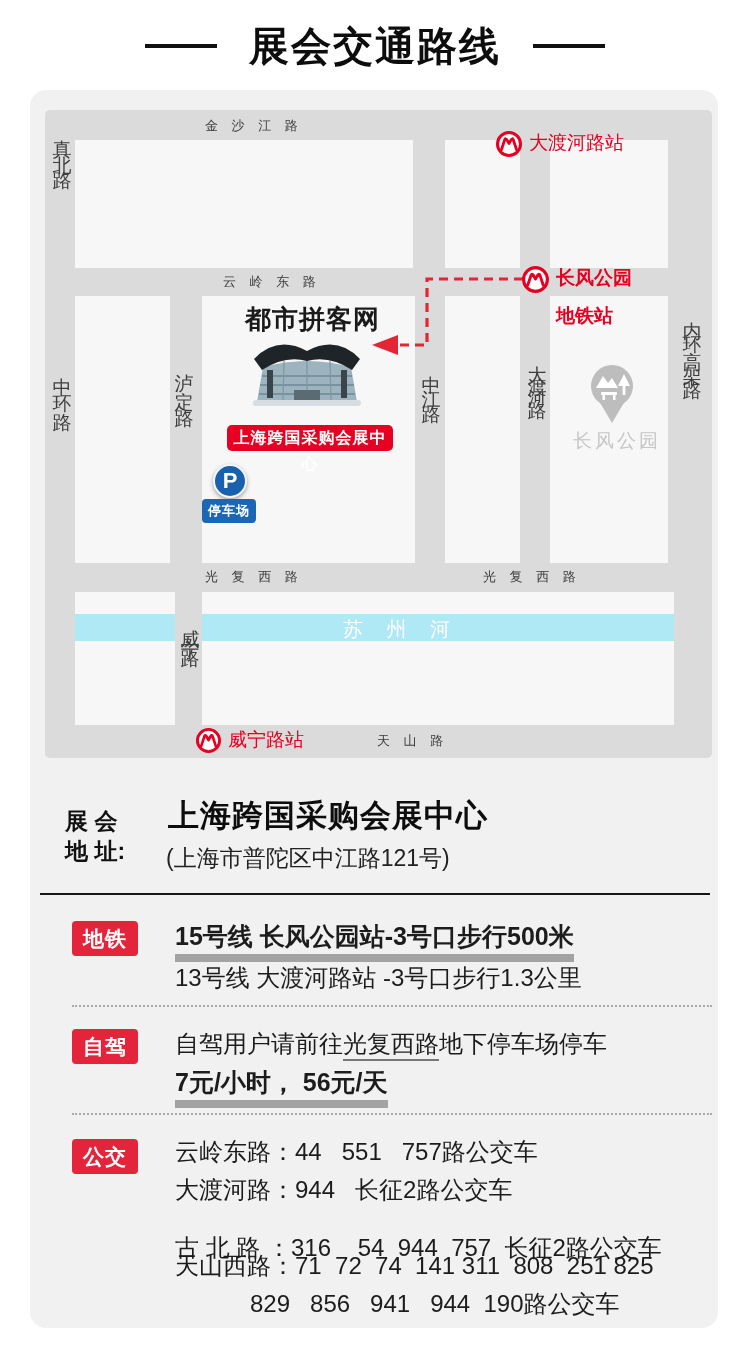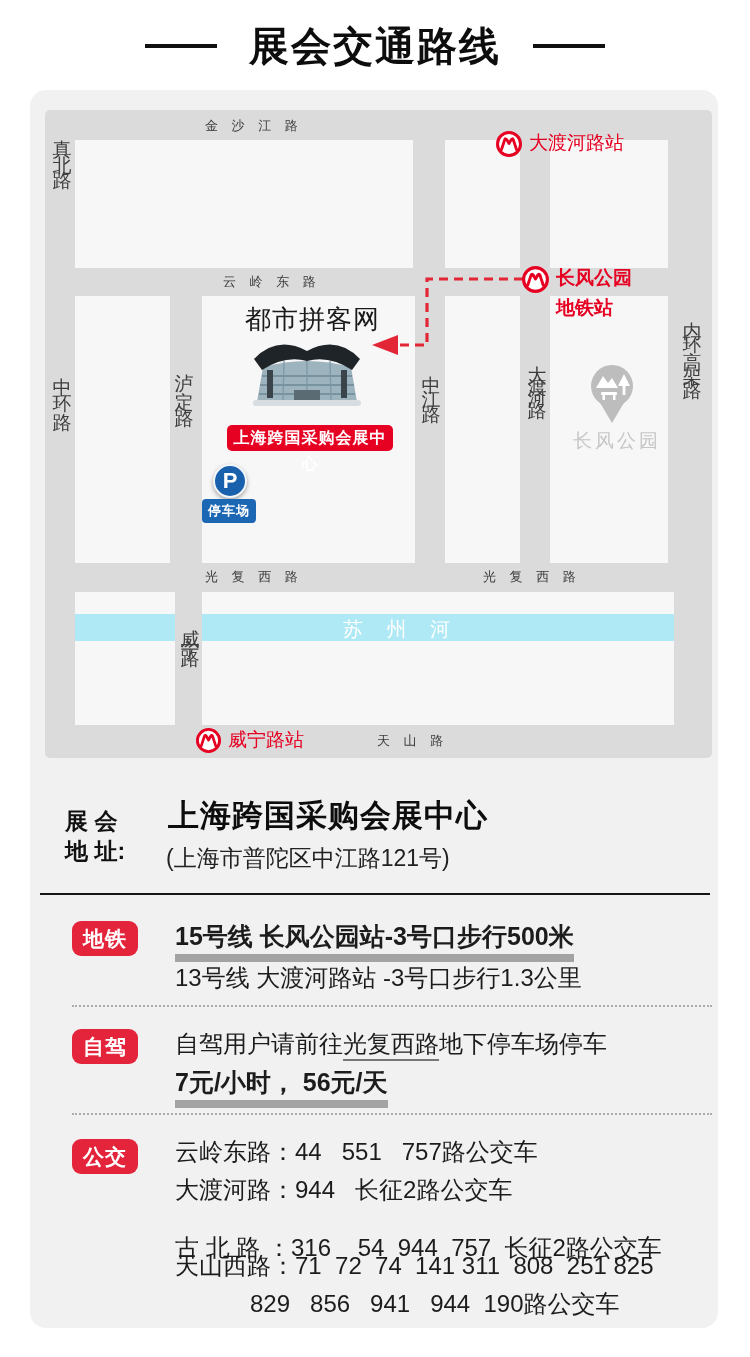--- a/index.html
+++ b/index.html
@@ -27,21 +27,21 @@
   .river-band { position:absolute; background:#b0e9f6; }
   .rlabel { position:absolute; font-size:13px; color:#3d3d3d; white-space:pre;
     letter-spacing:5px; }
   .vlabel { position:absolute; font-size:19px; color:#3d3d3d;
     writing-mode:vertical-rl; text-orientation:upright; }
   .river-label { position:absolute; font-size:20px; color:#ffffff;
     letter-spacing:9px; white-space:pre; }
   .station { position:absolute; display:flex; align-items:flex-start; gap:6px; }
   .st-label { font-size:19px; color:#e60021; line-height:22px; margin-top:2px; }
   .st-label.bold { font-weight:700; font-size:19px; }
-  .venue-watermark { position:absolute; font-size:26px; font-weight:400;
+  .venue-watermark { position:absolute; font-size:26px; font-weight:700;
     color:#1a1a1a; letter-spacing:1px; }
   .venue-label { position:absolute; background:#e60021; color:#fff;
     font-size:16px; font-weight:700; letter-spacing:1px; height:26px;
     line-height:26px; text-align:center; border-radius:5px; width:166px; }
   .p-circle { position:absolute; width:34px; height:34px; border-radius:50%;
     background:#1961ad; border:2px solid #f2f6fa;
     box-shadow:0 2px 4px rgba(0,0,0,.35);
     color:#fff; font-weight:800; font-size:22px; text-align:center; line-height:30px; }
   .p-label { position:absolute; background:#1b67b4; color:#fff; font-size:13px;
     font-weight:700; border-radius:4px; padding:3px 6px; letter-spacing:1px; }
@@ -49,21 +49,21 @@
 
   
   .addr-label { position:absolute; left:65px; top:806px; width:80px;
     font-size:23px; font-weight:700; line-height:30px; white-space:pre; color:#111; }
   .addr-name { position:absolute; left:168px; top:795px; font-size:31px;
     font-weight:800; color:#0d0d0d; letter-spacing:1px; }
   .addr-detail { position:absolute; left:166px; top:843px; font-size:23px; color:#222; }
   .solid-divider { position:absolute; left:40px; top:893px; width:670px;
     border-top:2px solid #161616; }
   .badge { position:absolute; left:72px; width:66px; height:35px;
-    background:#e4243b; border-radius:9px; color:#fff; font-size:21px;
+    background:#e4243b; border-radius:4px; color:#fff; font-size:21px;
     font-weight:700; text-align:center; line-height:35px; letter-spacing:1px; }
   .iline { position:absolute; left:175px; font-size:24px; color:#1c1c1c; white-space:pre; }
   .iline .u-thin { border-bottom:2px solid #777; padding-bottom:2px; }
   .iline.bold-u { font-weight:700; font-size:25px; }
   .bold-u .u-strong, .u-wrap { border-bottom:8px solid #a3a3a3; padding-bottom:4px; }
   .dotted-divider { position:absolute; left:72px; width:640px;
     border-top:2px dotted #ababab; }
 </style>
 </head>
 <body>
@@ -127,21 +127,21 @@
           <use href="#metro-logo"></use>
         </svg>
       <div class="st-label">大渡河路站</div>
     </div>
     <div class="station" style="left:476px;top:155px">
       <svg width="29" height="29">
           <use href="#metro-logo"></use>
         </svg>
       <div>
         <div class="st-label bold">长风公园</div>
-        <div class="st-label bold" style="margin-top:8px">地铁站</div>
+        <div class="st-label bold" style="margin-top:16px">地铁站</div>
       </div>
     </div>
     <div class="station" style="left:150px;top:617px">
       <svg width="27" height="27">
           <use href="#metro-logo"></use>
         </svg>
       <div class="st-label">威宁路站</div>
     </div>
 
     <div class="venue-watermark" style="left:200px;top:192px">都市拼客网</div>

